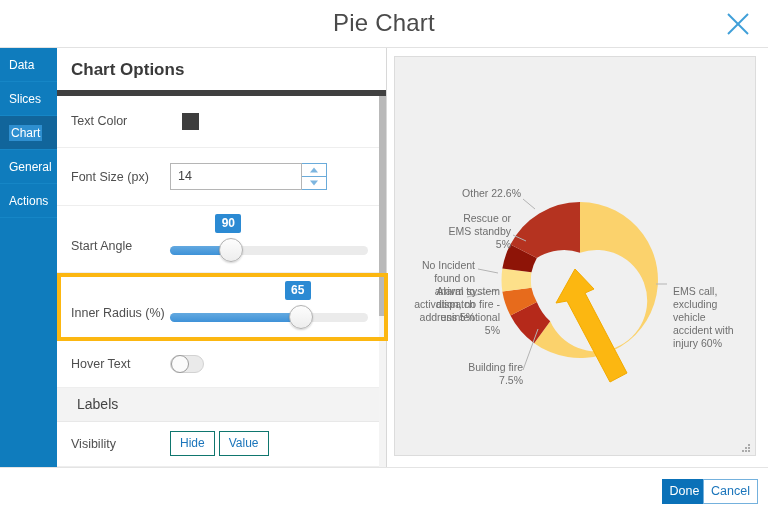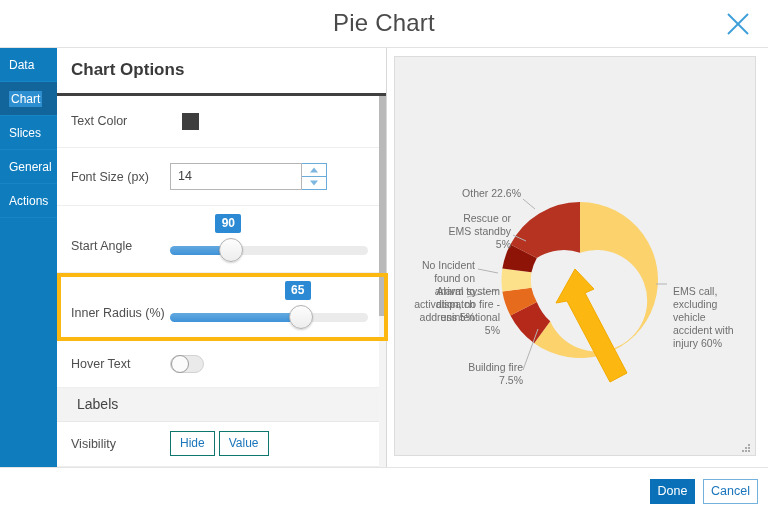--- a/index.html
+++ b/index.html
@@ -57,21 +57,21 @@
   
   #options-panel {
     position: absolute; left: 57px; top: 48px;
     width: 330px; height: 419px;
     background: #ffffff;
     border-right: 1px solid #d8d8d8;
     overflow: hidden;
   }
   #options-header {
     position: absolute; left: 0; top: 0; width: 330px; height: 48px;
-    border-bottom: 3px solid #404040;
+    border-bottom: 6px solid #404040;
     background: #fff;
   }
   #options-header span {
     position: absolute; left: 14px; top: 12px;
     font-size: 17px; color: #3a3a3a; font-weight: bold;
   }
   .opt-row {
     position: absolute; left: 0; width: 322px;
     border-bottom: 1px solid #eeeeee;
     background: #ffffff;
@@ -227,21 +227,21 @@
     line-height: 13px;
   }
   .lbl.right-align { text-align: right; }
 
   
   #footer {
     position: absolute; left: 0; bottom: 0; width: 768px; height: 46px;
     background: #ffffff; border-top: 1px solid #e4e4e4;
   }
   #done-btn {
-    position: absolute; right: 73px; top: 11px;
+    position: absolute; right: 61px; top: 11px;
     width: 45px; height: 25px; line-height: 25px;
     background: #0a71b8; color: #ffffff;
     font-size: 12.5px; text-align: center;
     cursor: pointer;
   }
   #cancel-btn {
     position: absolute; right: 10px; top: 11px;
     width: 55px; height: 25px; line-height: 23px;
     background: #ffffff; color: #1b75bb;
     border: 1px solid #74b1dd;
@@ -261,25 +261,25 @@
         <line x1="6" y1="6" x2="26" y2="26" stroke="#3f9fd8" stroke-width="2"></line>
         <line x1="26" y1="6" x2="6" y2="26" stroke="#3f9fd8" stroke-width="2"></line>
       </svg>
     </div>
   </div>
 
   <div id="tab-rail">
     <div class="tab-item">
       <span class="tab-label">Data</span>
     </div>
+    <div class="tab-item">
+      <span class="tab-label">Slices</span>
+    </div>
     <div class="tab-item active">
       <span class="tab-label">Chart</span>
-    </div>
-    <div class="tab-item">
-      <span class="tab-label">Slices</span>
     </div>
     <div class="tab-item">
       <span class="tab-label">General</span>
     </div>
     <div class="tab-item">
       <span class="tab-label">Actions</span>
     </div>
   </div>
 
   <div id="options-panel">

